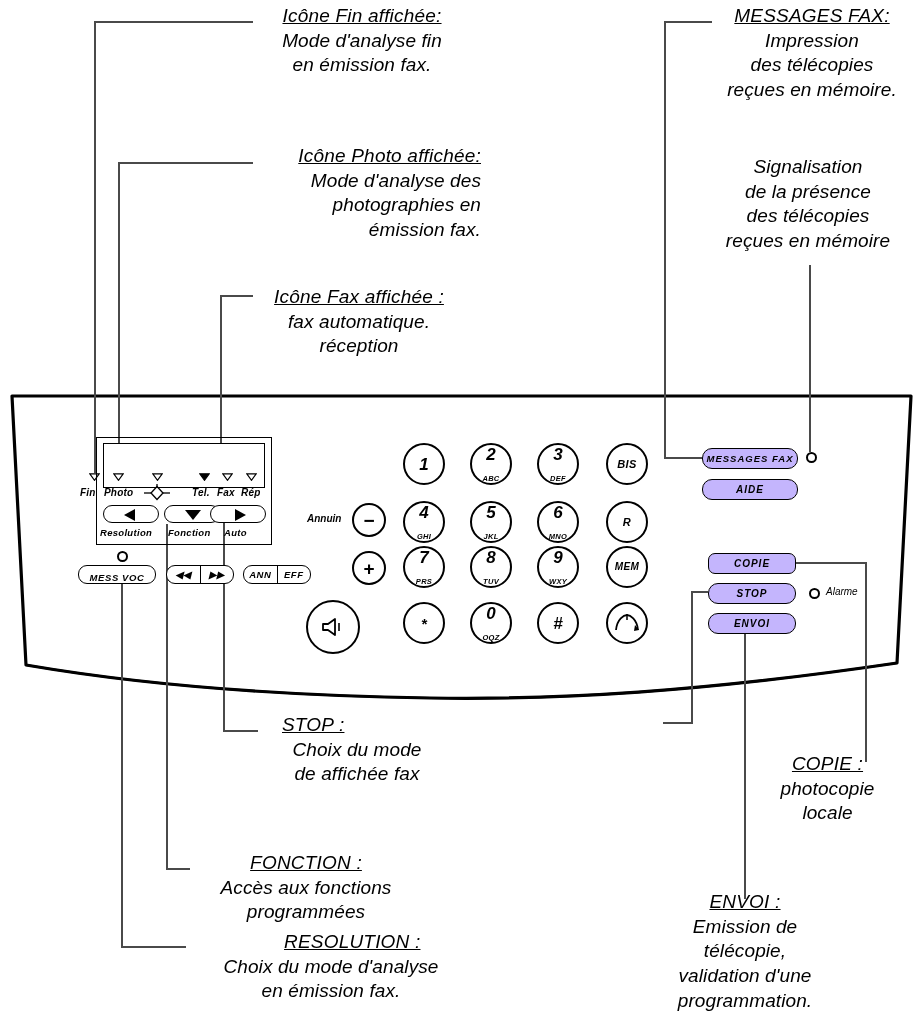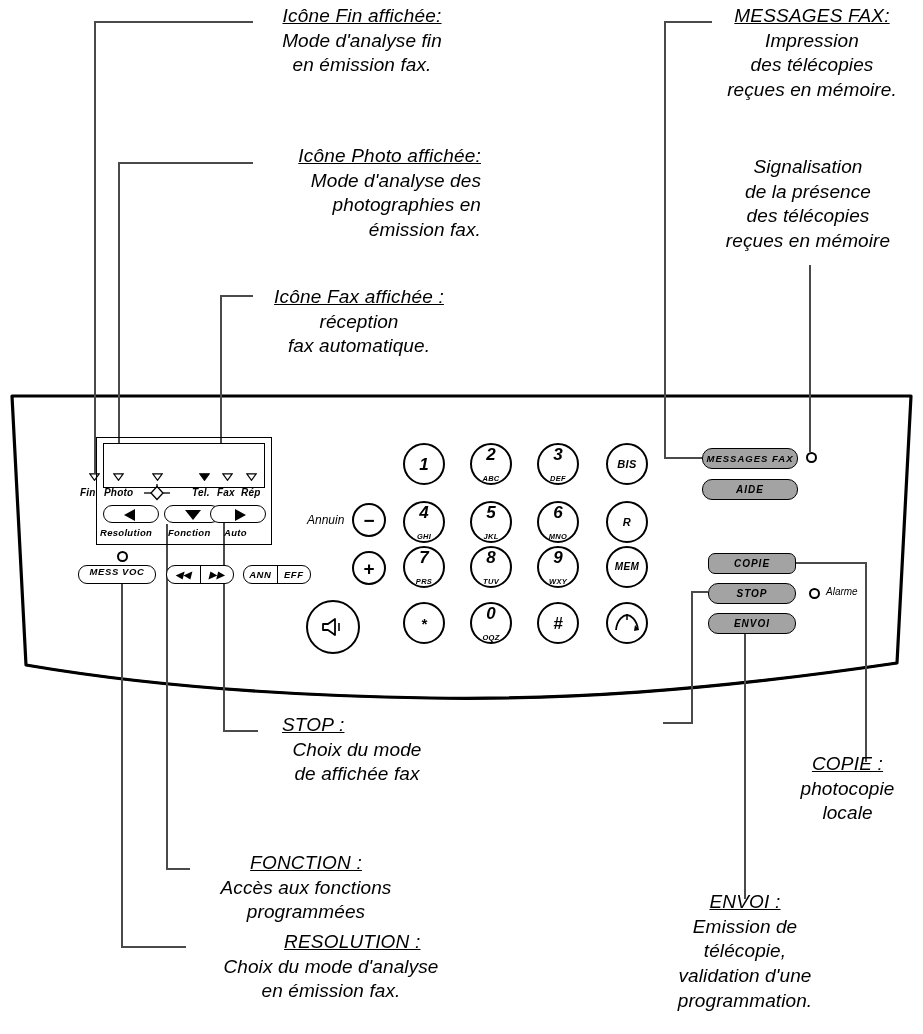--- a/index.html
+++ b/index.html
@@ -52,25 +52,25 @@
     letter-spacing:.4px;}
 
   .ctl{position:absolute;width:34px;height:34px;border:2px solid #000;
     border-radius:50%;box-sizing:border-box;background:#fff;
     display:flex;align-items:center;justify-content:center;
     font-size:19px;font-weight:bold;line-height:1;}
   .spk{position:absolute;width:54px;height:54px;border:2.4px solid #000;
     border-radius:50%;box-sizing:border-box;background:#fff;
     display:flex;align-items:center;justify-content:center;}
 
-  .annu{position:absolute;font-style:italic;font-weight:normal;font-size:12px;}
+  .annu{position:absolute;font-style:italic;font-weight:bold;font-size:10px;}
 
   
   .pill{position:absolute;border:1.9px solid #000;border-radius:10px;
-    box-sizing:border-box;background:#a3a3a3;
+    box-sizing:border-box;background:#c4b5fd;
     display:flex;align-items:center;justify-content:center;
     font-style:italic;font-weight:bold;letter-spacing:1px;}
 
   .led{position:absolute;width:11px;height:11px;border:2px solid #000;
     border-radius:50%;box-sizing:border-box;background:#fff;}
   .ledlbl{position:absolute;font-style:italic;font-size:10px;}
 
   .seg{position:absolute;border:1.7px solid #000;border-radius:9px;
     box-sizing:border-box;background:#fff;display:flex;align-items:stretch;}
   .seg > div{flex:1;display:flex;align-items:center;justify-content:center;
@@ -127,22 +127,22 @@
 
   <div class="callout ta-c" style="left:243px;top:144px;width:238px;text-align:right;">
     <div class="hd">Icône Photo affichée:</div>
     <div class="bd">Mode d'analyse des</div>
     <div class="bd">photographies en</div>
     <div class="bd">émission fax.</div>
   </div>
 
   <div class="callout ta-c" style="left:248px;top:278px;width:222px;margin-top:7px;">
     <div class="hd">Icône Fax affichée :</div>
+    <div class="bd">fax automatique.</div>
     <div class="bd">réception</div>
-    <div class="bd">fax automatique.</div>
   </div>
 
   <div class="callout ta-c" style="left:701px;top:4px;width:222px;">
     <div class="hd">MESSAGES FAX:</div>
     <div class="bd">Impression</div>
     <div class="bd">des télécopies</div>
     <div class="bd">reçues en mémoire.</div>
   </div>
 
   <div class="callout ta-c" style="left:693px;top:155px;width:230px;">
@@ -152,21 +152,21 @@
     <div class="bd">reçues en mémoire</div>
   </div>
 
   <div class="callout ta-c" style="left:258px;top:713px;width:198px;">
     <div class="hd" style="text-align:left;padding-left:24px;">STOP :</div>
     <div class="bd">Choix du mode</div>
     <div class="bd">de affichée fax</div>
   </div>
 
 
-  <div class="callout ta-c" style="left:781px;top:752px;width:133px;">
+  <div class="callout ta-c" style="left:761px;top:752px;width:133px;">
     <div class="hd">COPIE :</div>
     <div class="bd">photocopie</div>
     <div class="bd">locale</div>
   </div>
 
   <div class="callout ta-c" style="left:190px;top:851px;width:232px;">
     <div class="hd">FONCTION :</div>
     <div class="bd">Accès aux fonctions</div>
     <div class="bd">programmées</div>
   </div>
@@ -246,21 +246,21 @@
   <div class="kcap" style="left:168px;top:527px;">Fonction</div>
 
   <div class="kbtn" style="left:210px;top:505px;width:56px;height:18px;">
     <div class="arw right" style="left:24px;top:3px;"></div>
   </div>
   <div class="kcap" style="left:224px;top:527px;">Auto</div>
 
   <div class="led" style="left:117px;top:551px;"></div>
 
   <div class="kbtn" style="left:78px;top:565px;width:78px;height:19px;
-       display:flex;align-items:flex-start;justify-content:center;">
+       display:flex;align-items:flex-end;justify-content:center;">
     <span style="font-style:italic;font-weight:bold;font-size:9.5px;letter-spacing:.6px;">MESS VOC</span>
   </div>
 
   <div class="seg" style="left:166px;top:565px;width:68px;height:19px;">
     <div>
       <span>◀◀</span>
     </div>
     <div>
       <span>▶▶</span>
     </div>

